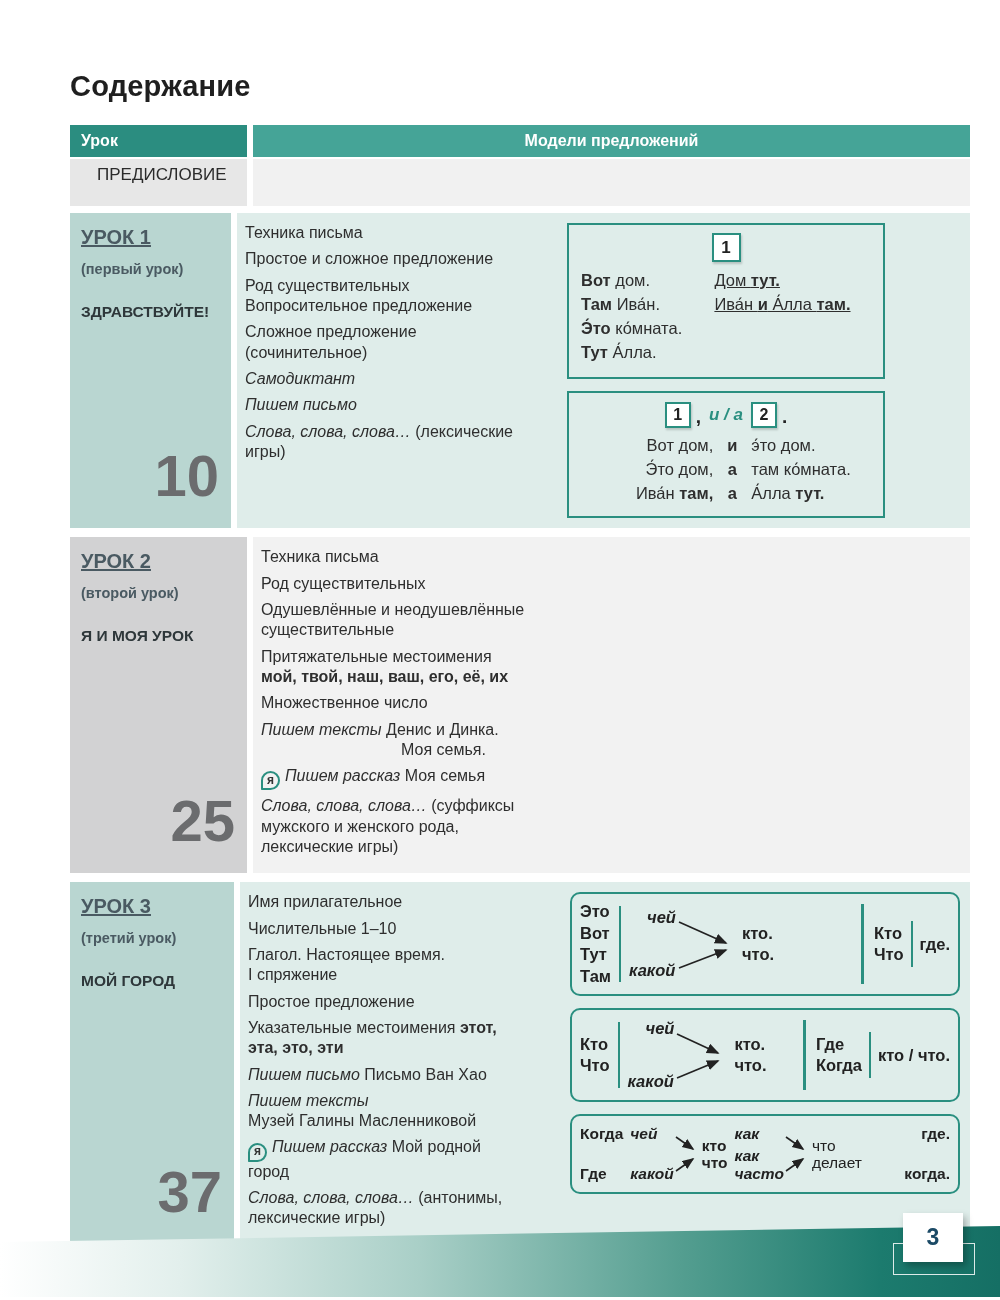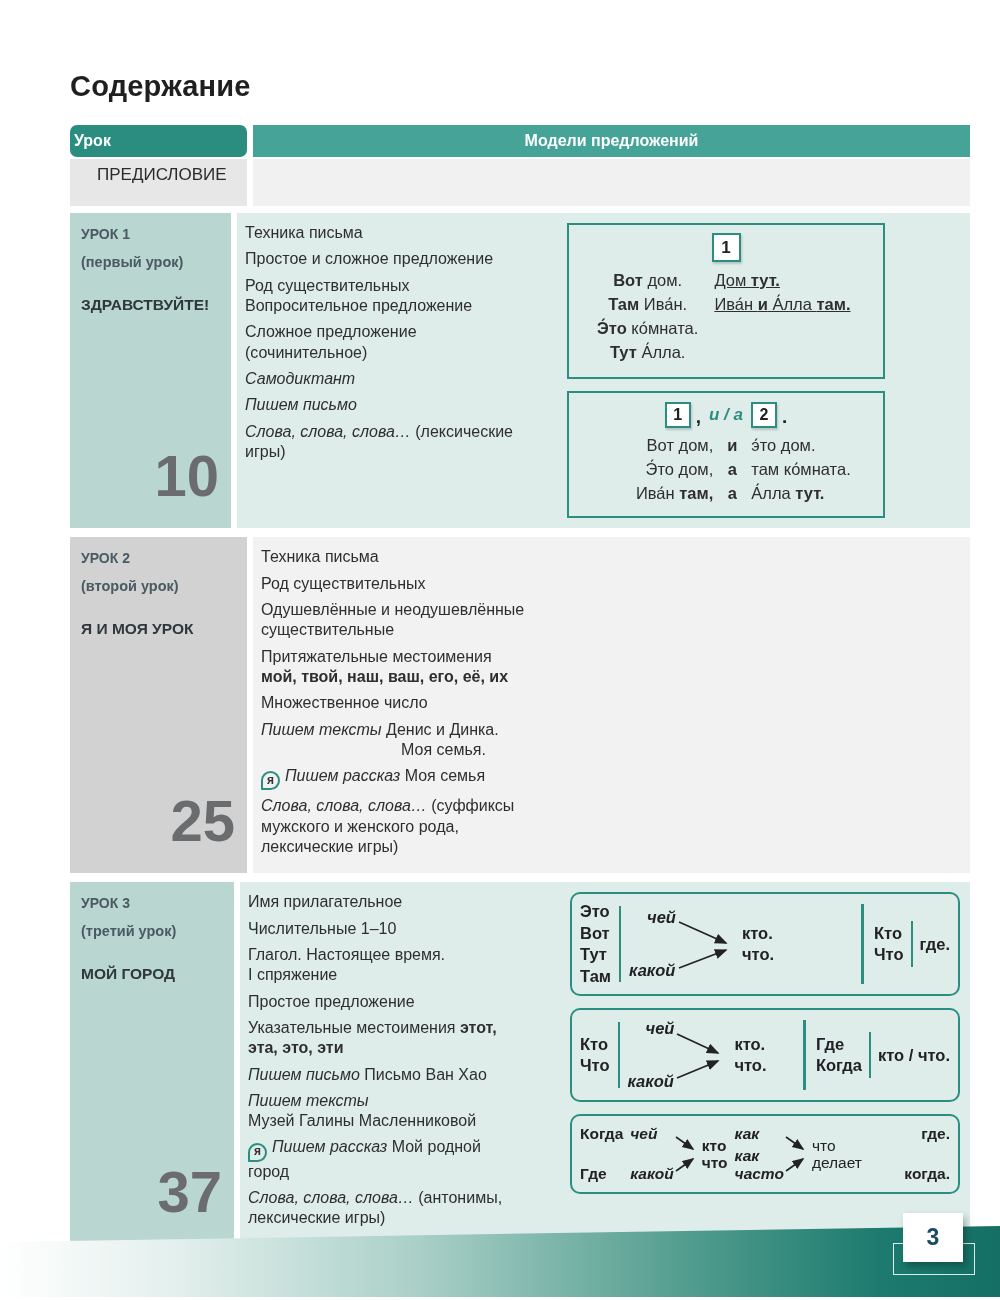--- a/index.html
+++ b/index.html
@@ -20,32 +20,32 @@
   }
   *{margin:0;padding:0;box-sizing:border-box;}
   html,body{background:#fff;}
   body{font-family:"Liberation Sans", sans-serif;color:var(--ink);}
   .page{position:relative;width:1000px;height:1300px;background:#fff;overflow:hidden;}
   .title{position:absolute;left:70px;top:70px;font-size:29px;font-weight:bold;color:#1f1f1f;letter-spacing:.2px;}
   .toc{position:absolute;left:70px;top:125px;width:900px;}
   .trow{display:flex;gap:6px;}
   .hdr-row{margin-bottom:2px;}
   .hdr-c1{width:177px;background:var(--hdr1);color:#fff;font-weight:bold;font-size:16px;
-          display:flex;align-items:center;padding-left:4px;height:32px;border-radius:7px;}
+          display:flex;align-items:center;padding-left:11px;height:32px;}
   .hdr-c2{flex:1;background:var(--hdr2);color:#fff;font-weight:bold;font-size:16px;
           display:flex;align-items:center;justify-content:center;height:32px;}
   .preface-row{margin-bottom:7px;}
   .preface-c1{width:177px;background:var(--prefGray);font-weight:normal;font-size:17px;color:#2b2b2b;
               padding:6px 0 0 27px;height:47px;}
   .preface-c2{flex:1;background:var(--prefGrayLight);height:47px;}
   .lesson-row{margin-bottom:9px;}
   .lcell{width:177px;padding:13px 10px 26px 11px;display:flex;flex-direction:column;}
   .lcell-teal{background:var(--rowTealDark);}
   .lcell-gray{background:var(--rowGrayDark);}
-  .l-title{font-size:14px;font-weight:bold;color:var(--lessonInk);}
+  .l-title{font-size:20px;font-weight:bold;color:var(--lessonInk);text-decoration:underline;}
   .l-sub{font-size:14.5px;font-weight:bold;color:var(--lessonInk);margin-top:12px;}
   .l-theme{font-size:15.5px;font-weight:bold;color:#2e373a;margin-top:26px;}
   .l-page{margin-top:auto;align-self:flex-end;font-size:58px;line-height:.9;font-weight:bold;color:var(--pageNumGray);padding-right:2px;}
   .rcell{flex:1;display:flex;padding:10px 0 10px 8px;}
   .rcell-teal{background:var(--rowTealLight);}
   .rcell-gray{background:var(--rowGrayLight);}
   .topics{width:322px;}
   .topic{font-size:16px;line-height:1.27;margin-bottom:6px;color:var(--ink);}
   .b{font-weight:bold;}
   .i{font-style:italic;}
@@ -55,21 +55,21 @@
   .boxes{margin-left:auto;display:flex;flex-direction:column;gap:12px;}
   .boxes-l1{width:318px;margin-right:85px;}
   .boxes-l3{width:390px;margin-right:10px;}
   .mbox{border:2px solid var(--teal);}
   .badge{width:29px;height:29px;border:2px solid var(--teal);background:#fff;display:flex;align-items:center;justify-content:center;
          font-weight:bold;font-size:17px;color:#222;box-shadow:1px 2px 2px rgba(0,0,0,.18);}
   .box1{padding:8px 12px 12px;}
   .box1 .badge{margin:0 auto 7px;}
   .box1-cols{display:flex;}
   .box1-col{font-size:16.5px;line-height:1.45;}
-  .box1-col.c1{width:46%;text-align:center;}
+  .box1-col.c1{width:46%;}
   .box1-col.c2{flex:1;text-decoration:underline;}
   .box2{padding:9px 10px 11px;}
   .box2-head{display:flex;align-items:center;justify-content:center;gap:5px;margin-bottom:6px;}
   .badge-sm{width:26px;height:26px;font-size:16px;}
   .b2sep{font-weight:bold;font-size:19px;color:#222;align-self:flex-end;}
   .b2conj{font-weight:bold;font-style:italic;font-size:17px;color:var(--teal);margin:0 3px;}
   .box2-rows{display:grid;grid-template-columns:112px 22px auto;column-gap:8px;justify-content:center;
              font-size:16.5px;line-height:1.45;}
   .b2l{text-align:right;}
   .b2c{font-weight:bold;text-align:center;}

